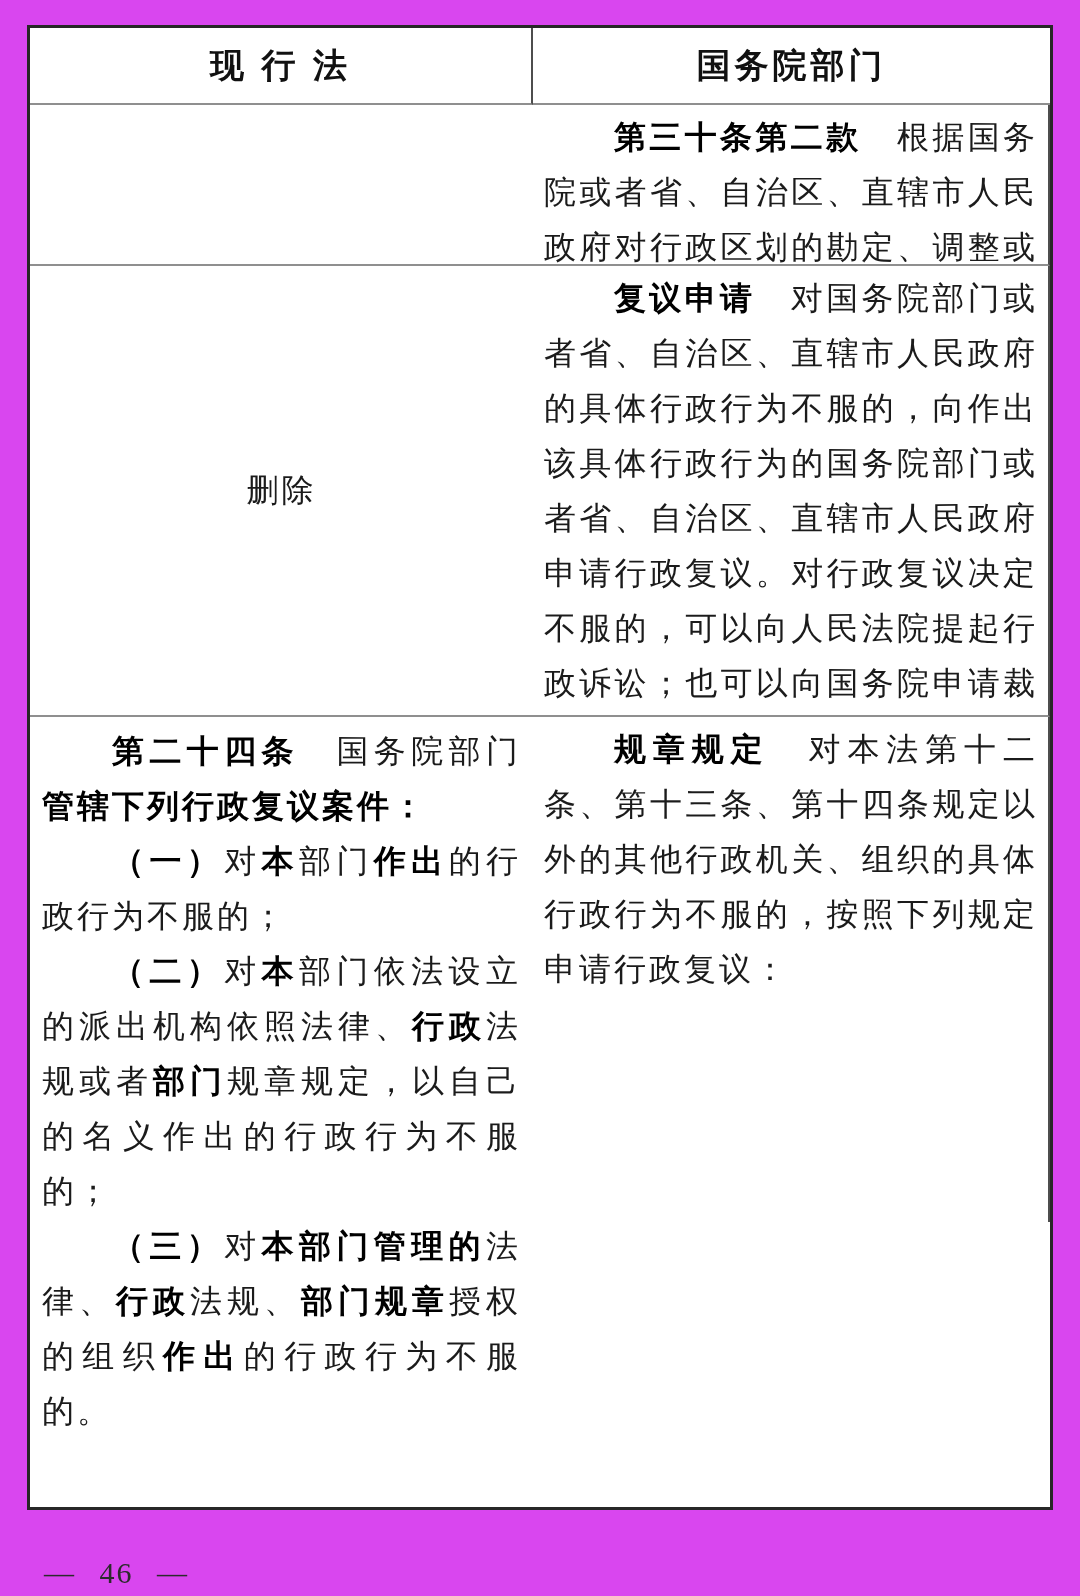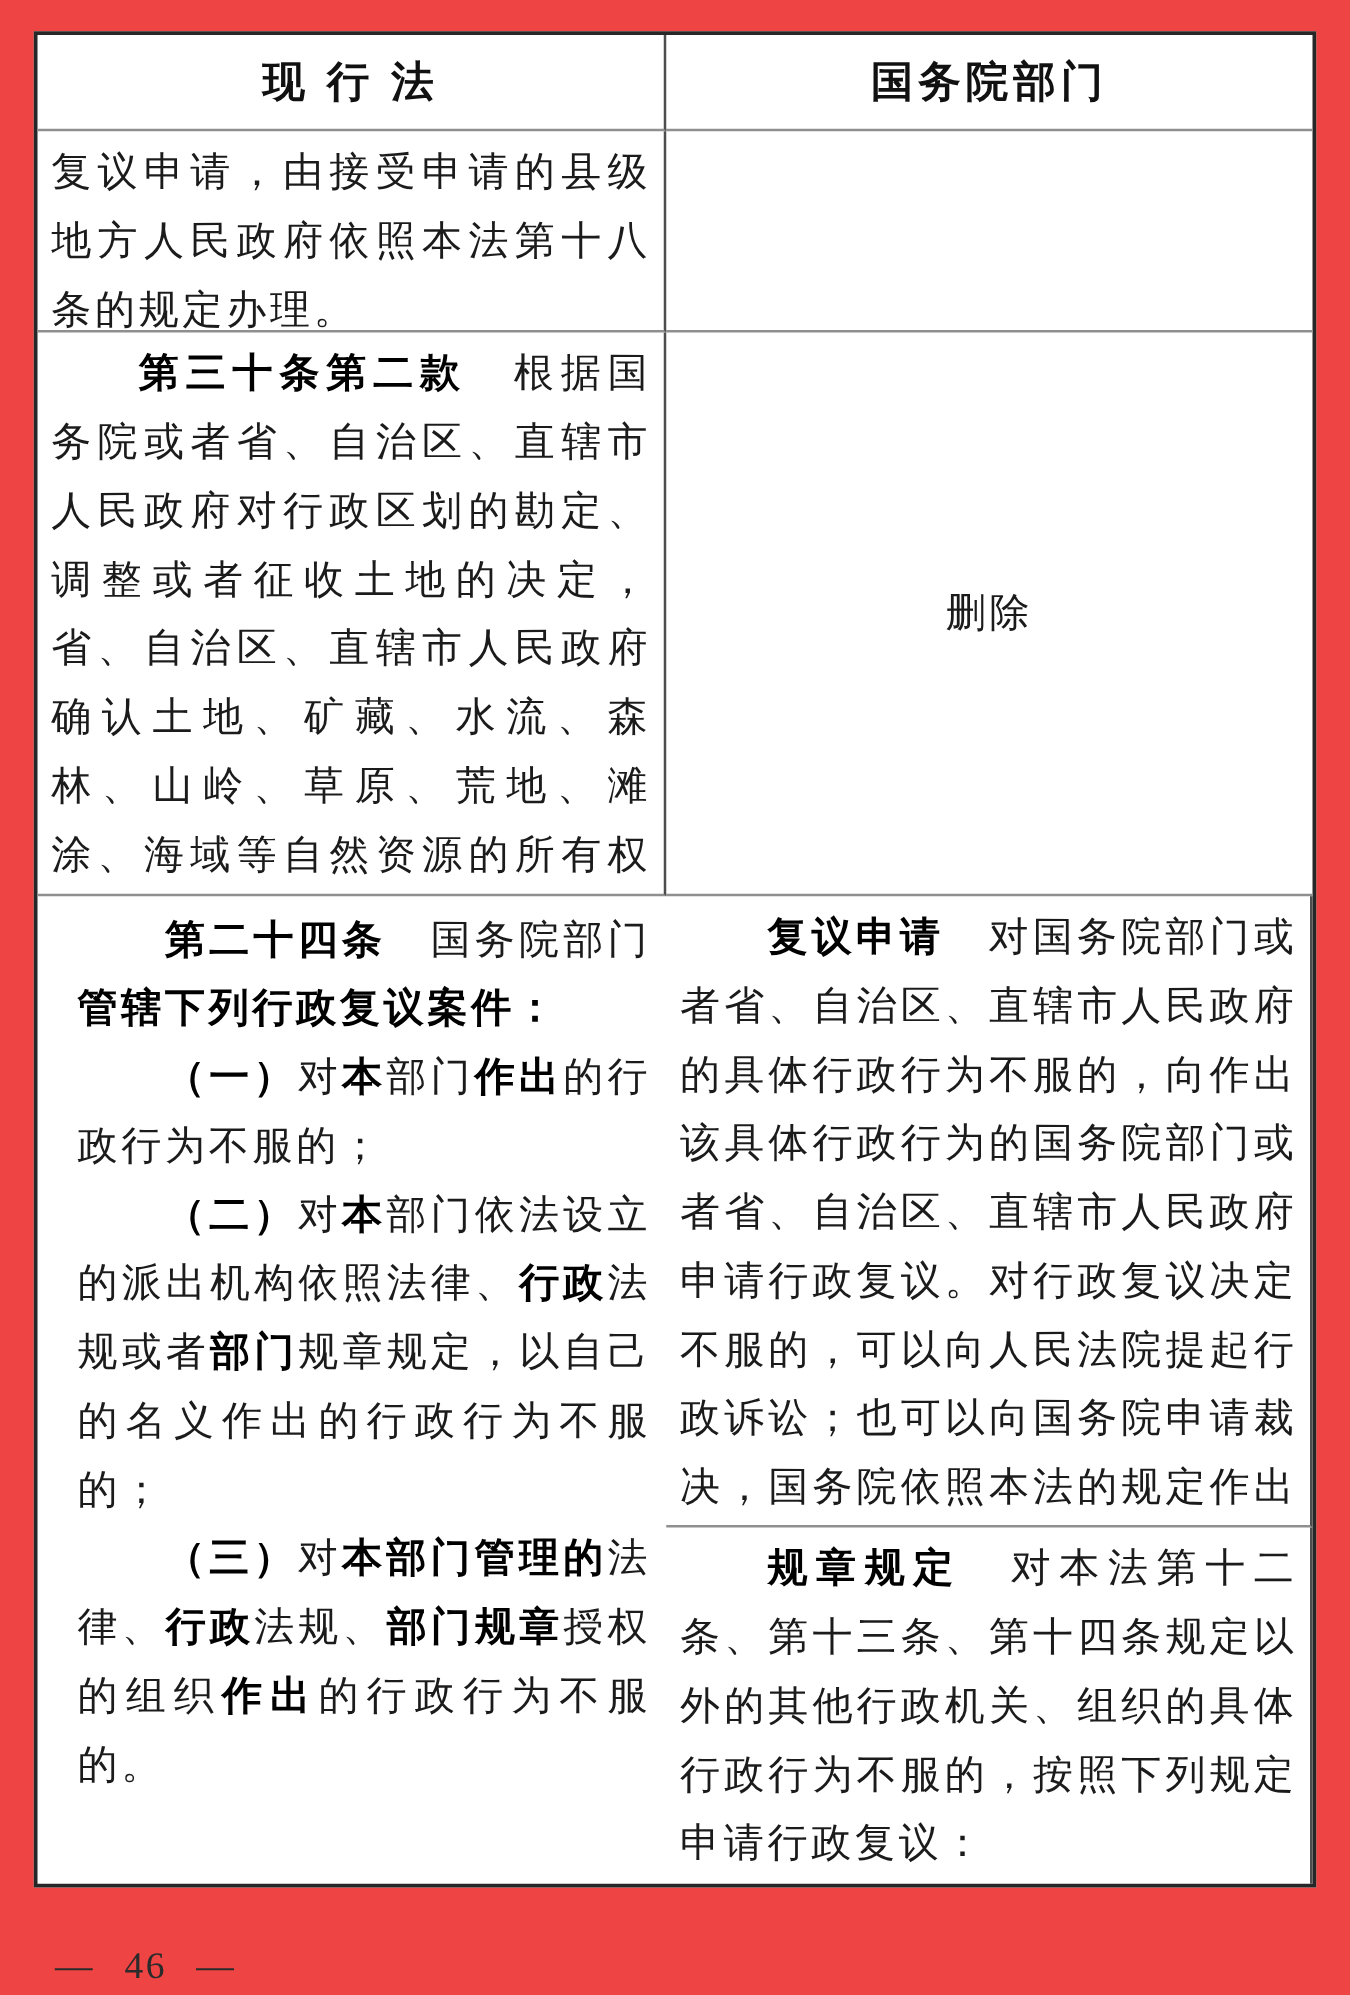--- a/index.html
+++ b/index.html
@@ -1,19 +1,19 @@
 <!DOCTYPE html>
 <html><head>
 <meta charset="utf-8">
 <style>
   html,body{margin:0;padding:0;background:#ffffff;}
   .page{
     position:relative;
     width:1080px;height:1596px;
-    background:#ef4444;
+    background:#d946ef;
     font-family:"Liberation Serif","DejaVu Serif",serif;
     overflow:hidden;
   }
   .cmp-table{
     position:absolute;left:27px;top:25px;
     width:1026px;height:1485px;
     box-sizing:border-box;
     border:3px solid #272727;
     display:grid;
     grid-template-columns:503px 1fr;
@@ -28,21 +28,21 @@
     font-family:"Liberation Sans","DejaVu Sans",sans-serif;
     font-weight:700;font-size:34px;color:#111;
     letter-spacing:4px;
   }
   .cell-body{
     font-size:32px;line-height:55px;letter-spacing:3px;
     color:#1b1b1b;
     text-align:justify;text-justify:inter-character;
     padding:5px 10px 0 11px;
   }
-  .cell-body.right-col{padding:7px 12px 0 32px;}
+  .cell-body.right-col{padding:7px 12px 0 12px;}
   .cell-center{
     display:flex;align-items:center;justify-content:center;
     font-size:32px;color:#1b1b1b;letter-spacing:3px;
     padding:15px;
   }
   .cell-body p,.cell-center p{margin:0;}
   .para.indent{text-indent:70px;}
   .run{font-weight:400;}
   .run.bold{
     font-family:"Liberation Sans","DejaVu Sans",sans-serif;
@@ -58,23 +58,20 @@
 </head>
 <body>
 
 <div class="page">
   <div class="cmp-table">
 
     <div class="cell cell-header col-l hb">现 行 法</div>
 
     <div class="cell cell-header hb">国务院部门</div>
 
-    <div class="cell cell-body col-l hb">
-        <p class="para"><span class="run">复议申请，由接受申请的县级地方人民政府依照本法第十八条的规定办理。</span></p>
-      </div>
 
     <div class="cell hb"></div>
 
     <div class="cell cell-body col-l hb">
         <p class="para indent"><span class="run bold">第三十条第二款</span><span class="run">　根据国务院或者省、自治区、直辖市人民政府对行政区划的勘定、调整或者征收土地的决定，省、自治区、直辖市人民政府确认土地、矿藏、水流、森林、山岭、草原、荒地、滩涂、海域等自然资源的所有权或者使用权的行政复议决定为最终裁决。</span></p>
       </div>
 
     <div class="cell cell-center hb">
         <p class="para"><span class="run">删除</span></p>
       </div>

